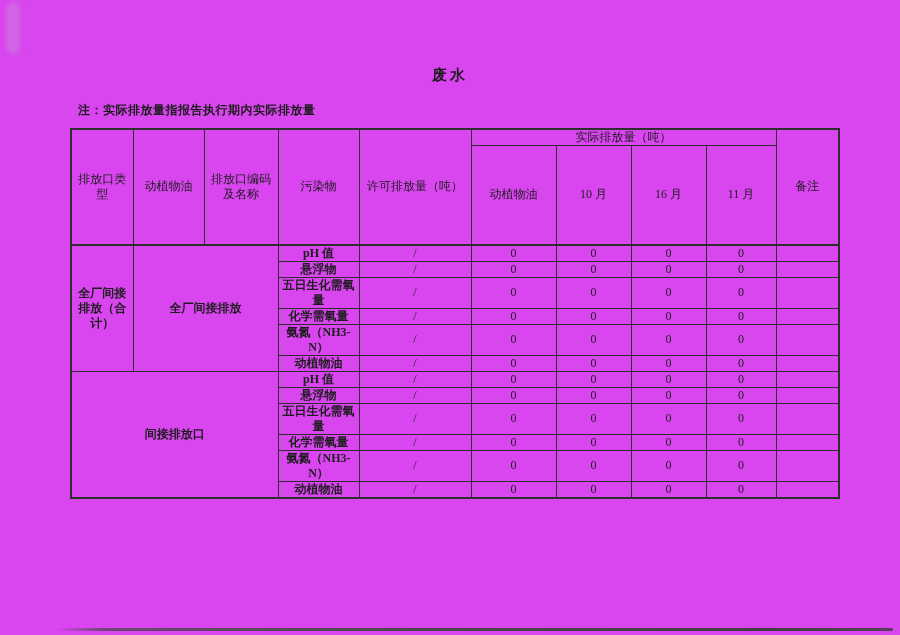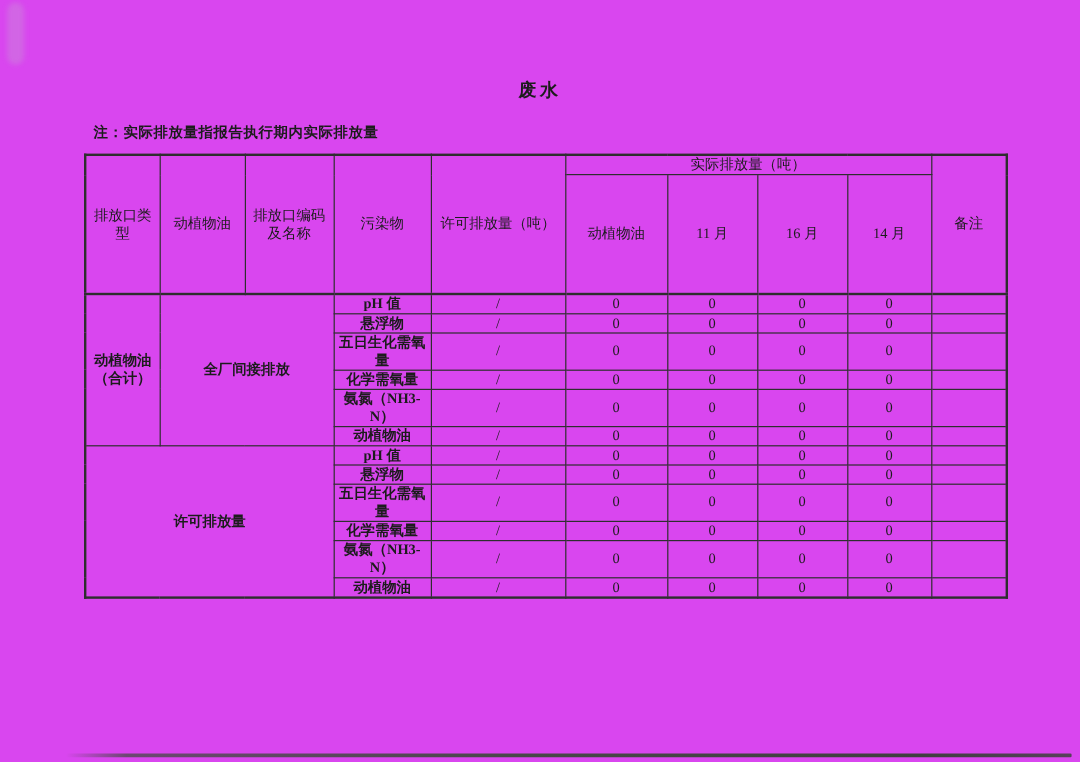--- a/index.html
+++ b/index.html
@@ -96,29 +96,29 @@
         <th rowspan="2">排放口类型</th>
         <th rowspan="2">动植物油</th>
         <th rowspan="2">排放口编码及名称</th>
         <th rowspan="2">污染物</th>
         <th rowspan="2">许可排放量（吨）</th>
         <th colspan="4">实际排放量（吨）</th>
         <th rowspan="2">备注</th>
       </tr>
       <tr class="h-main">
         <th>动植物油</th>
+        <th>10 月</th>
+        <th>16 月</th>
         <th>11 月</th>
-        <th>16 月</th>
-        <th>14 月</th>
       </tr>
     </thead>
     <tbody>
 
       <tr class="rs">
-        <td class="lbl" rowspan="6">动植物油（合计）</td>
+        <td class="lbl" rowspan="6">全厂间接排放（合计）</td>
         <td class="lbl" rowspan="6" colspan="2">全厂间接排放</td>
         <td class="lbl">pH 值</td>
         <td class="num">/</td>
         <td class="num">0</td>
         <td class="num">0</td>
         <td class="num">0</td>
         <td class="num">0</td>
         <td class="num"></td>
       </tr>
       <tr class="rs">
@@ -161,21 +161,21 @@
         <td class="lbl">动植物油</td>
         <td class="num">/</td>
         <td class="num">0</td>
         <td class="num">0</td>
         <td class="num">0</td>
         <td class="num">0</td>
         <td class="num"></td>
       </tr>
 
       <tr class="rs">
-        <td class="lbl" rowspan="6" colspan="3">许可排放量</td>
+        <td class="lbl" rowspan="6" colspan="3">间接排放口</td>
         <td class="lbl">pH 值</td>
         <td class="num">/</td>
         <td class="num">0</td>
         <td class="num">0</td>
         <td class="num">0</td>
         <td class="num">0</td>
         <td class="num"></td>
       </tr>
       <tr class="rs">
         <td class="lbl">悬浮物</td>

